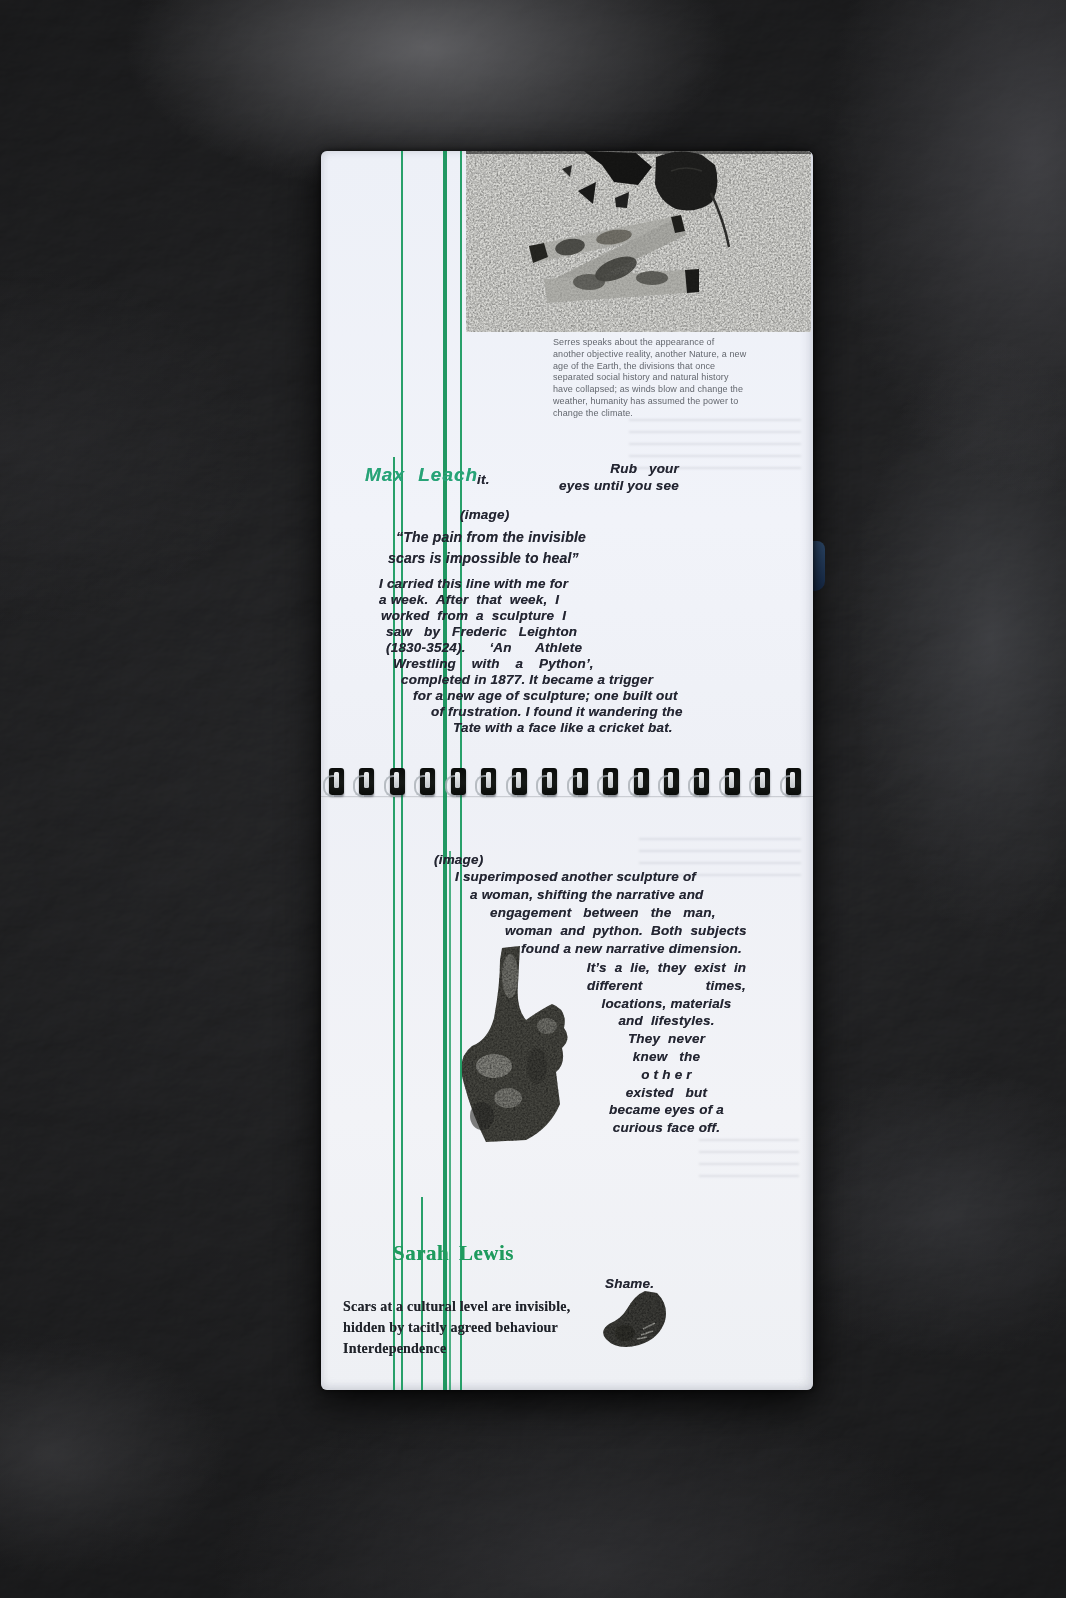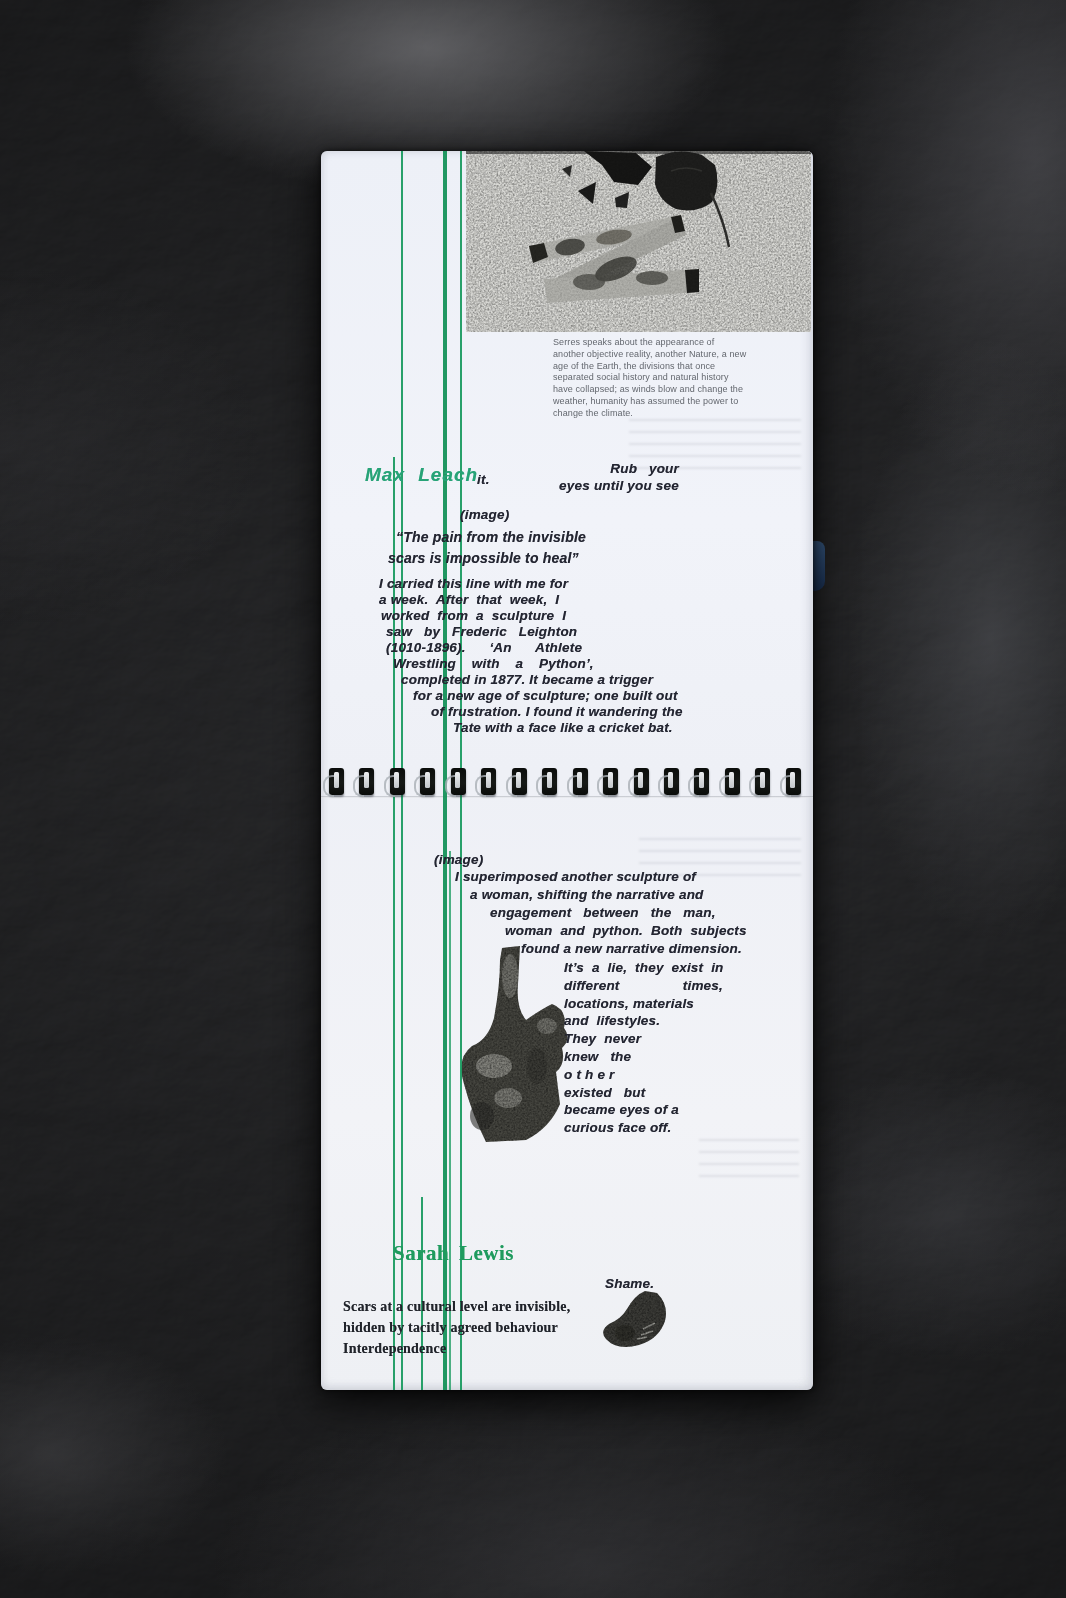--- a/index.html
+++ b/index.html
@@ -47,21 +47,21 @@
   .para1 .line:nth-child(7){margin-left:22px;}
   .para1 .line:nth-child(8){margin-left:34px;}
   .para1 .line:nth-child(9){margin-left:52px;}
   .para1 .line:nth-child(10){margin-left:74px;}
   .imglabel2{left:113px;top:701px;font-size:13.5px;}
   .para2{left:134px;top:717px;font-size:13.5px;line-height:18px;}
   .para2 .line:nth-child(2){margin-left:15px;}
   .para2 .line:nth-child(3){margin-left:35px;}
   .para2 .line:nth-child(4){margin-left:50px;}
   .para2 .line:nth-child(5){margin-left:66px;}
-  .para3{left:243px;top:808px;width:205px;font-size:13.5px;line-height:17.8px;}
+  .para3{left:243px;top:808px;width:205px;text-align:center;font-size:13.5px;line-height:17.8px;}
   .para4{left:252px;top:988px;width:155px;text-align:center;font-size:13.5px;line-height:19.3px;}
   .para4 .line:nth-child(5){transform:translateX(-16px);}
   .para4 .line:nth-child(6){transform:translateX(-52px);}
   .sarah{left:72px;top:1090px;font-family:"Liberation Serif",serif;font-weight:600;font-size:21px;color:#1f9b5e;
     letter-spacing:.5px;word-spacing:4px;text-shadow:0 0 .5px rgba(31,155,94,.55);}
   .shame{left:284px;top:1125px;font-size:13.5px;text-align:center;}
   .scars{left:22px;top:1145px;font-family:"Liberation Serif",serif;font-weight:700;font-size:14px;line-height:21px;
     color:#20232a;letter-spacing:.2px;text-shadow:0 0 .5px rgba(32,35,42,.5);}
   
   .gl{position:absolute;top:0;bottom:0;width:2px;background:#17995d;z-index:3;opacity:.92;}
@@ -161,21 +161,21 @@
     <div class="txt script imglabel1">(image)</div>
     <div class="txt script quote">
         <div class="line">“The pain from the invisible</div>
         <div class="line">scars is impossible to heal”</div>
       </div>
     <div class="txt script para1">
         <div class="line">I carried this line with me for</div>
         <div class="line">a week.  After  that  week,  I</div>
         <div class="line">worked  from  a  sculpture  I</div>
         <div class="line">saw   by   Frederic   Leighton</div>
-        <div class="line">(1010-1896).      ‘An      Athlete</div>
+        <div class="line">(1830-3524).      ‘An      Athlete</div>
         <div class="line">Wrestling    with    a    Python’,</div>
         <div class="line">completed in 1877. It became a trigger</div>
         <div class="line">for a new age of sculpture; one built out</div>
         <div class="line">of frustration. I found it wandering the</div>
         <div class="line">Tate with a face like a cricket bat.</div>
       </div>
 
     <div class="seam"></div>
     <div class="binding">
         <span class="loop"></span>

